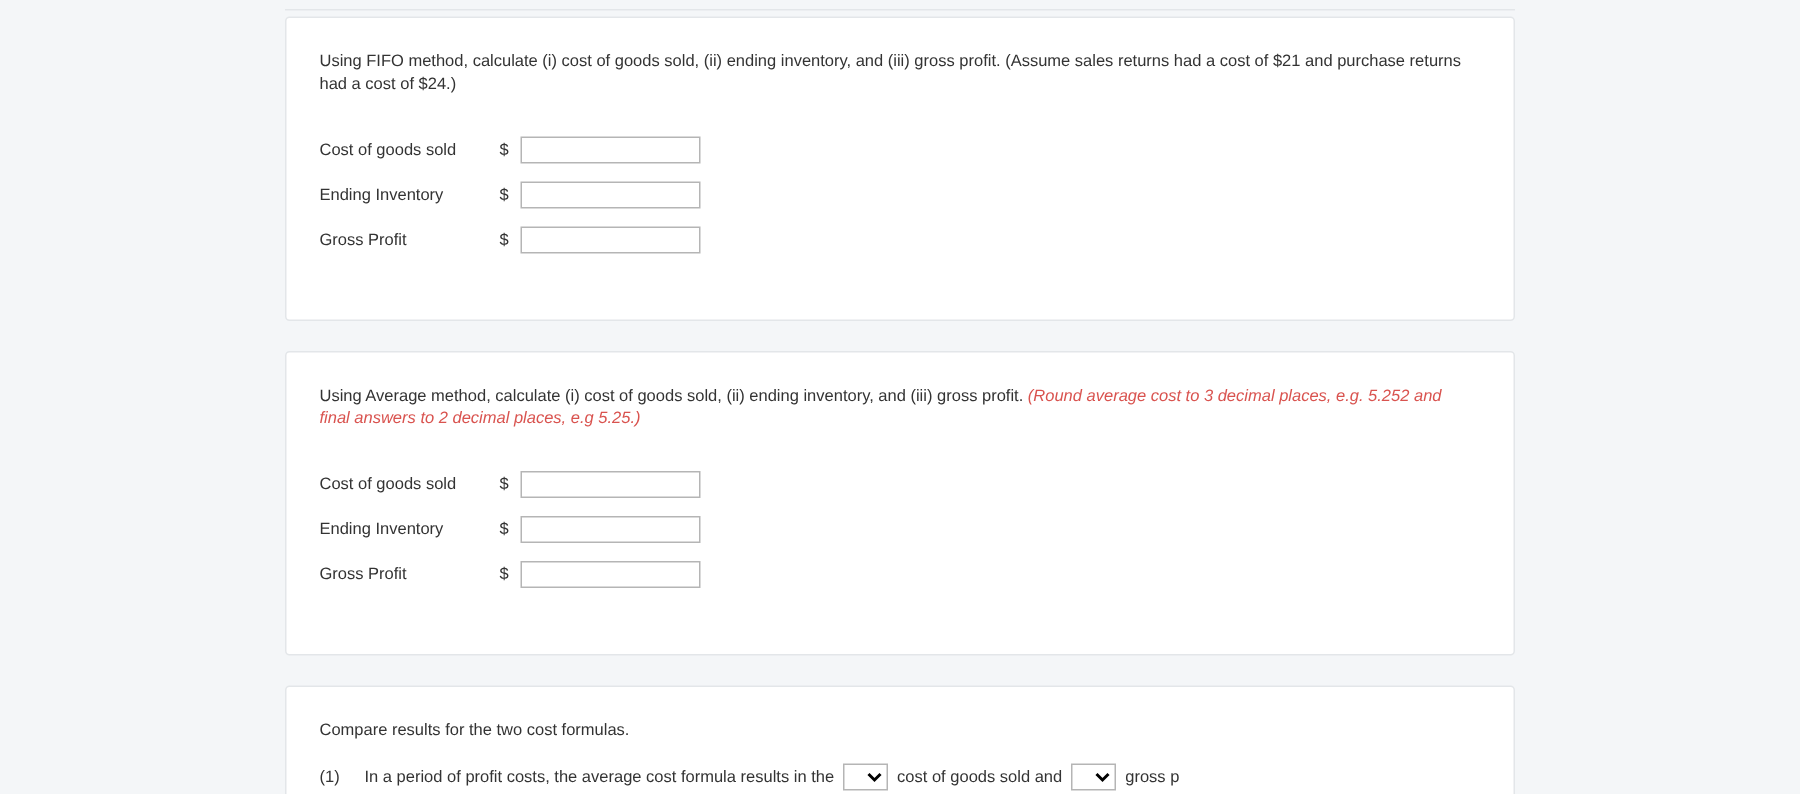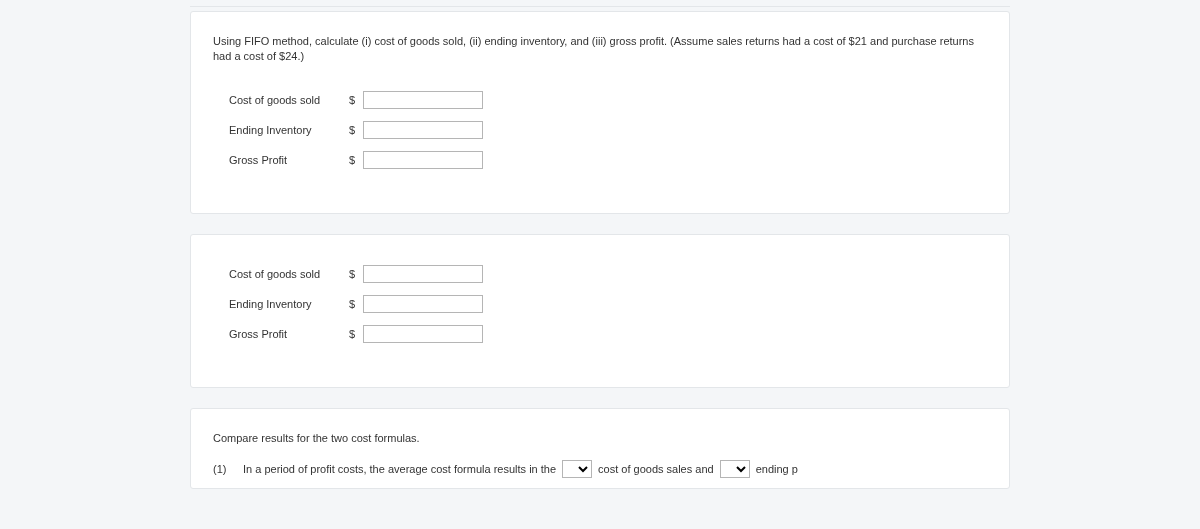--- a/index.html
+++ b/index.html
@@ -29,21 +29,21 @@
   .instr {
     line-height: 1.4;
     margin-bottom: 26px;
     color: #333;
   }
   .instr .red-italic {
     color: #d9534f;
     font-style: italic;
   }
   .row {
-    margin: 8px 0 12px 16px;
+    margin: 8px 0 12px 0;
     display: flex;
     align-items: center;
   }
   .row-label {
     width: 120px;
     color: #333;
   }
   .currency {
     width: 14px;
     color: #333;
@@ -107,20 +107,23 @@
       <input class="num-input" type="text" value="" style="">
     </div>
     <div class="row">
       <span class="row-label">Gross Profit</span>
       <span class="currency">$</span>
       <input class="num-input" type="text" value="" style="">
     </div>
   </div>
 
   <div class="panel">
+    <div class="instr">
+      <span>Using Average method, calculate (i) cost of goods sold, (ii) ending inventory, and (iii) gross profit. </span><span class="red-italic">(Round average cost to 3 decimal places, e.g. 5.252 and final answers to 2 decimal places, e.g 5.25.)</span>
+    </div>
 
     <div class="row">
       <span class="row-label">Cost of goods sold</span>
       <span class="currency">$</span>
       <input class="num-input" type="text" value="" style="">
     </div>
     <div class="row">
       <span class="row-label">Ending Inventory</span>
       <span class="currency">$</span>
       <input class="num-input" type="text" value="" style="">
@@ -134,20 +137,20 @@
 
   <div class="panel bottom">
     <div class="instr" style="margin-bottom:8px;">Compare results for the two cost formulas.</div>
 
     <div class="compare-line">
       <span class="num-paren">(1)</span>
       <span>In a period of profit costs, the average cost formula results in the</span>
       <select class="select short">
         <option></option>
       </select>
-      <span>cost of goods sales and</span>
+      <span>cost of goods sold and</span>
       <select class="select mid">
         <option></option>
       </select>
-      <span>ending p</span>
+      <span>gross p</span>
     </div>
   </div>
 </div>
 
 </body></html>

